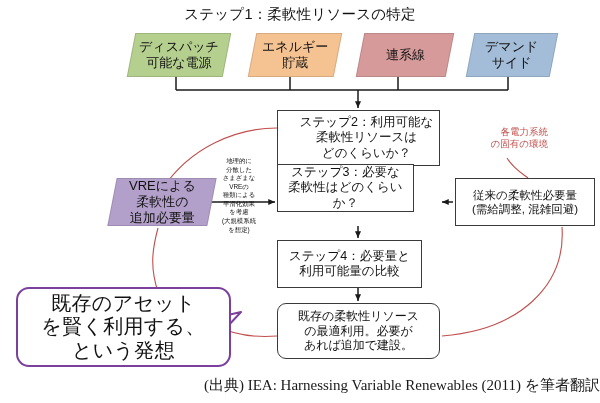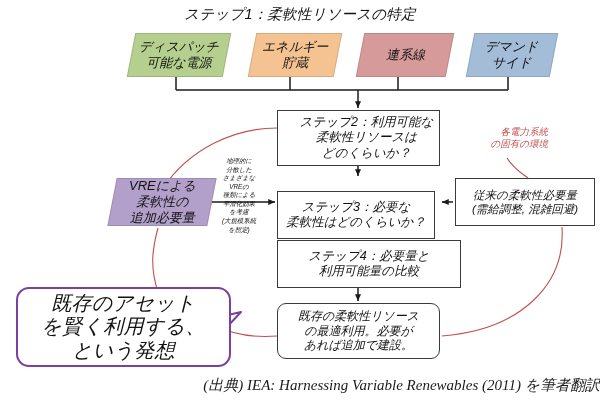--- a/index.html
+++ b/index.html
@@ -15,21 +15,20 @@
     font-family: "Liberation Sans", "DejaVu Sans", sans-serif;
     color: #000000;
   }
 
   #canvas {
     position: absolute;
     left: 0;
     top: 0;
     width: 600px;
     height: 403px;
-    font-style: italic;
   }
 
   .svg-layer {
     position: absolute;
     left: 0;
     top: 0;
     width: 600px;
     height: 403px;
     pointer-events: none;
   }
@@ -75,22 +74,22 @@
   #res-demand       { left: 470px; top: 33px; width: 84px;  height: 44px; background: #a3bdd8; }
 
   
   .box {
     background: #ffffff;
     border: 1.6px solid #3a3a3a;
     font-size: 12.5px;
     color: #111;
   }
   #step2 { left: 277px; top: 110px; width: 163px; height: 56px; padding-left: 16px; }
-  #step3 { left: 277px; top: 191px; width: 158px; height: 48px; }
-  #step4 { left: 277px; top: 240px; width: 184px; height: 48px; }
+  #step3 { left: 277px; top: 164px; width: 137px; height: 48px; }
+  #step4 { left: 277px; top: 240px; width: 145px; height: 48px; }
 
   #outcome {
     left: 277px; top: 303px; width: 163px; height: 56px;
     border-radius: 9px;
     font-size: 12px;
   }
 
   #legacy {
     left: 455px; top: 178px; width: 140px; height: 48px;
     font-size: 11.5px;

